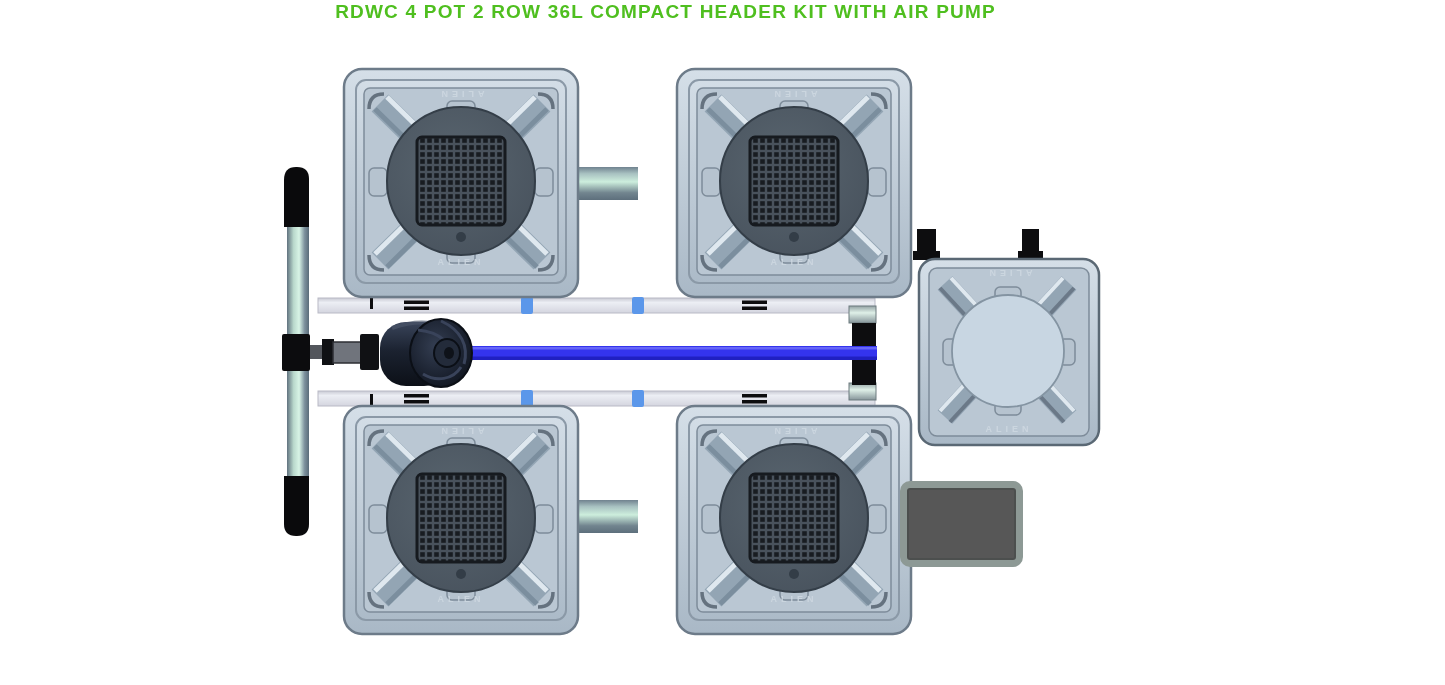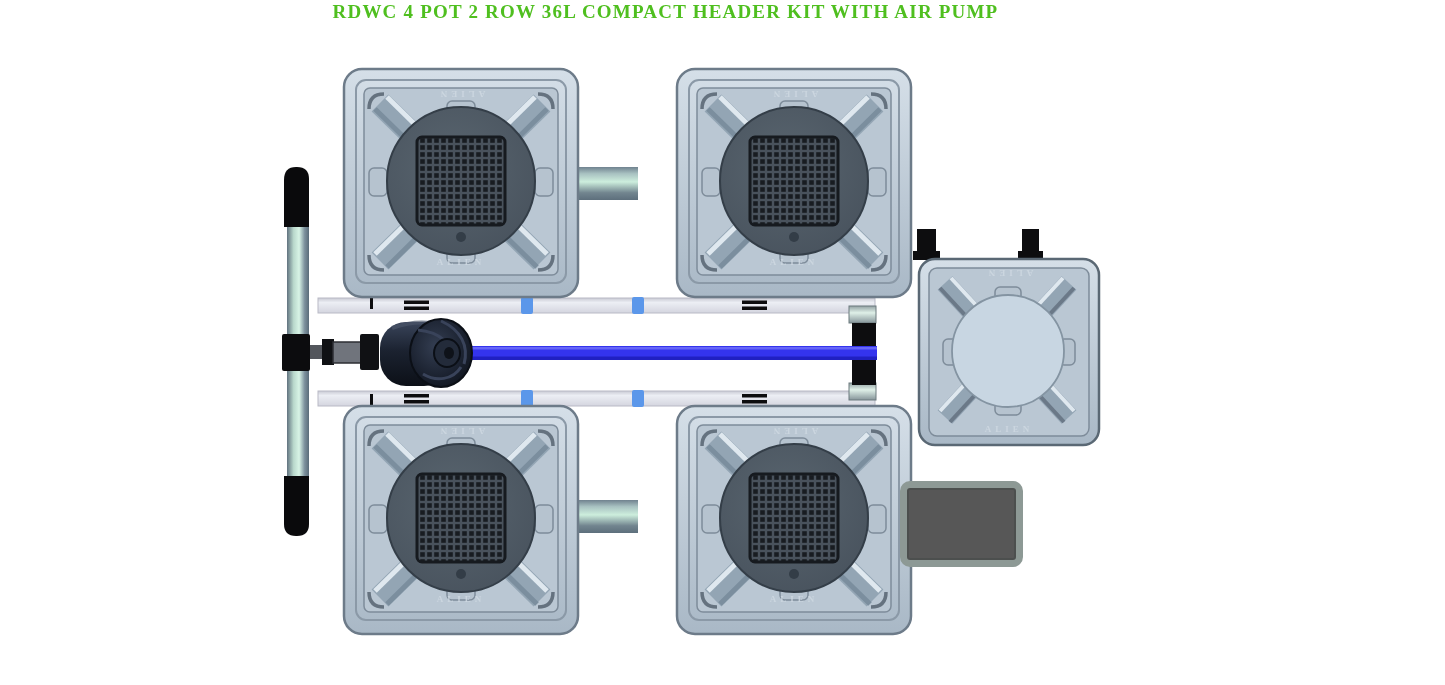--- a/index.html
+++ b/index.html
@@ -1,18 +1,18 @@
 <!DOCTYPE html>
 <html style="--title-green: #4fbf1f; --water-tube-blue: #3434ee; --clip-blue: #5b97ea; --valve-green: #1ea51e; --air-pump-border: #8d9995; --air-pump-body: #575757;"><head>
 <meta charset="utf-8">
 <style>
   html,body{margin:0;padding:0;background:#ffffff;}
   #stage{
     position:relative;width:1331px;height:685px;overflow:hidden;background:#ffffff;
-    font-family:Liberation Serif, serif;
+    font-family:Liberation Sans, sans-serif;
   }
   .title{
     position:absolute;left:0;top:1px;width:100%;text-align:center;
     font-size:19px;font-weight:bold;letter-spacing:1.2px;
     color:var(--title-green,#4fbf1f);white-space:nowrap;
   }
   .layer{position:absolute;left:0;top:0;}
   #plumbing{z-index:1;}
   .vessel{position:absolute;z-index:2;padding-left:45px;}
   .pot{width:238px;height:232px;}

